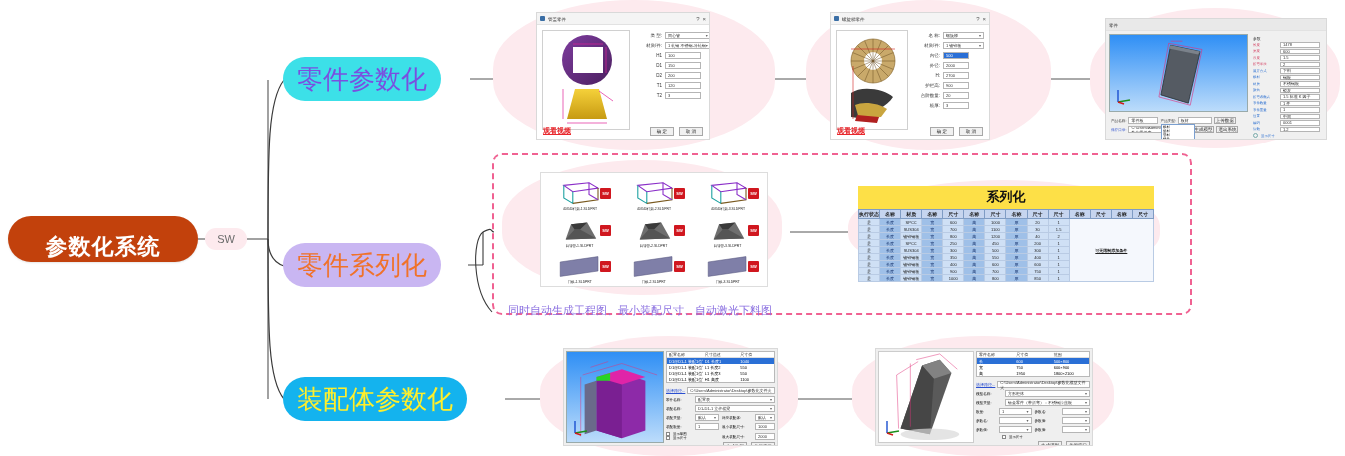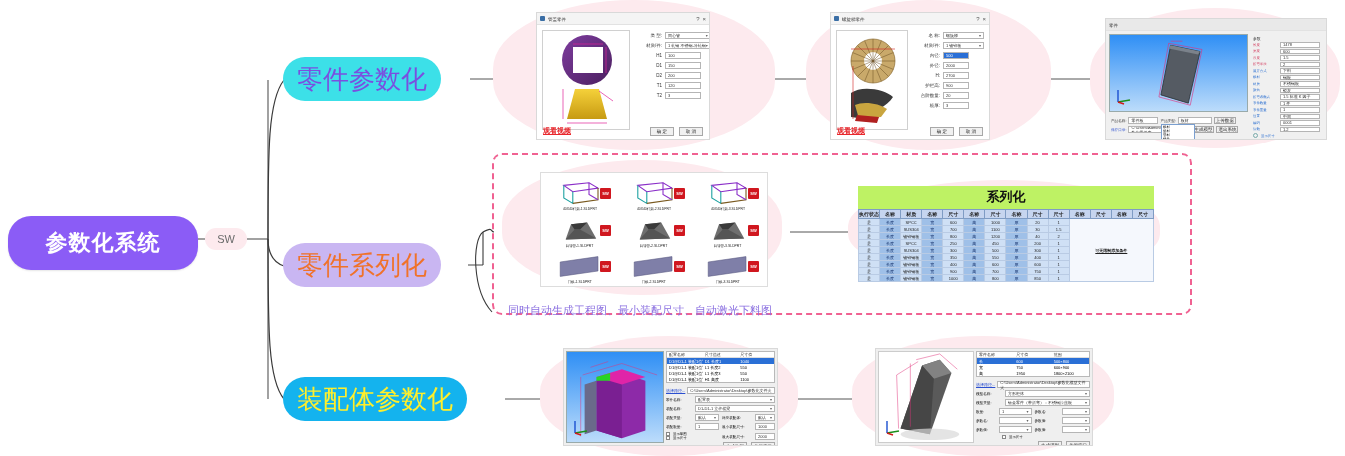--- a/index.html
+++ b/index.html
@@ -10,23 +10,23 @@
     font-family:"Liberation Sans","DejaVu Sans",sans-serif;
     position:relative;
     overflow:hidden;
   }
   .canvas { position:absolute; left:0; top:0; width:1345px; height:456px; }
   .svg-layer { position:absolute; left:0; top:0; width:1345px; height:456px; pointer-events:none; }
 
   
   .root-node {
     position:absolute; left:8px; top:216px;
-    width:190px; height:54px;
-    background:#8b5cf6; border-radius:23px;
-    display:flex; align-items:center; justify-content:center;
+    width:190px; height:46px;
+    background:#c2410c; border-radius:23px;
+    display:flex; align-items:flex-end; justify-content:center;
     color:#ffffff; font-size:22px; font-weight:bold; letter-spacing:1px;
     box-shadow:0 1px 2px rgba(0,0,0,.10);
   }
   .sw-node {
     position:absolute; left:205px; top:228px;
     width:42px; height:22px; background:#fdeaee; border-radius:11px;
     display:flex; align-items:center; justify-content:center;
     color:#6b6b6b; font-size:11px;
   }
 
@@ -79,21 +79,21 @@
   .fcombo .cv { overflow:hidden; white-space:nowrap; }
   .caret { font-size:4px; color:#666; }
   .redlink { position:absolute; left:6px; bottom:3px; color:#e8262b; font-size:7px; font-weight:bold; text-decoration:underline; }
   .okrow { position:absolute; right:6px; bottom:3px; display:flex; gap:5px; }
   .okbtn {
     width:24px; height:9px; border:1px solid #a8a8a8; background:#f1f1f1;
     font-size:4.5px; color:#222; display:flex; align-items:center; justify-content:center;
   }
 
   
-  .tbl-shot { position:absolute; background:#bef264; }
+  .tbl-shot { position:absolute; background:#fde047; }
   .tbl-title { text-align:center; font-size:13px; font-weight:bold; color:#111; padding:2px 0 3px; }
   table.series { border-collapse:collapse; width:100%; table-layout:fixed; }
   table.series th {
     background:#c6d5ef; border:1px solid #7f9cc4; font-size:5px; font-weight:bold;
     color:#1d1d1d; height:9px; padding:0;
   }
   table.series td {
     border:1px solid #b9cbe4; font-size:4px; height:7px; padding:0; text-align:center;
     color:#222; background:#f5f8fd;
   }

